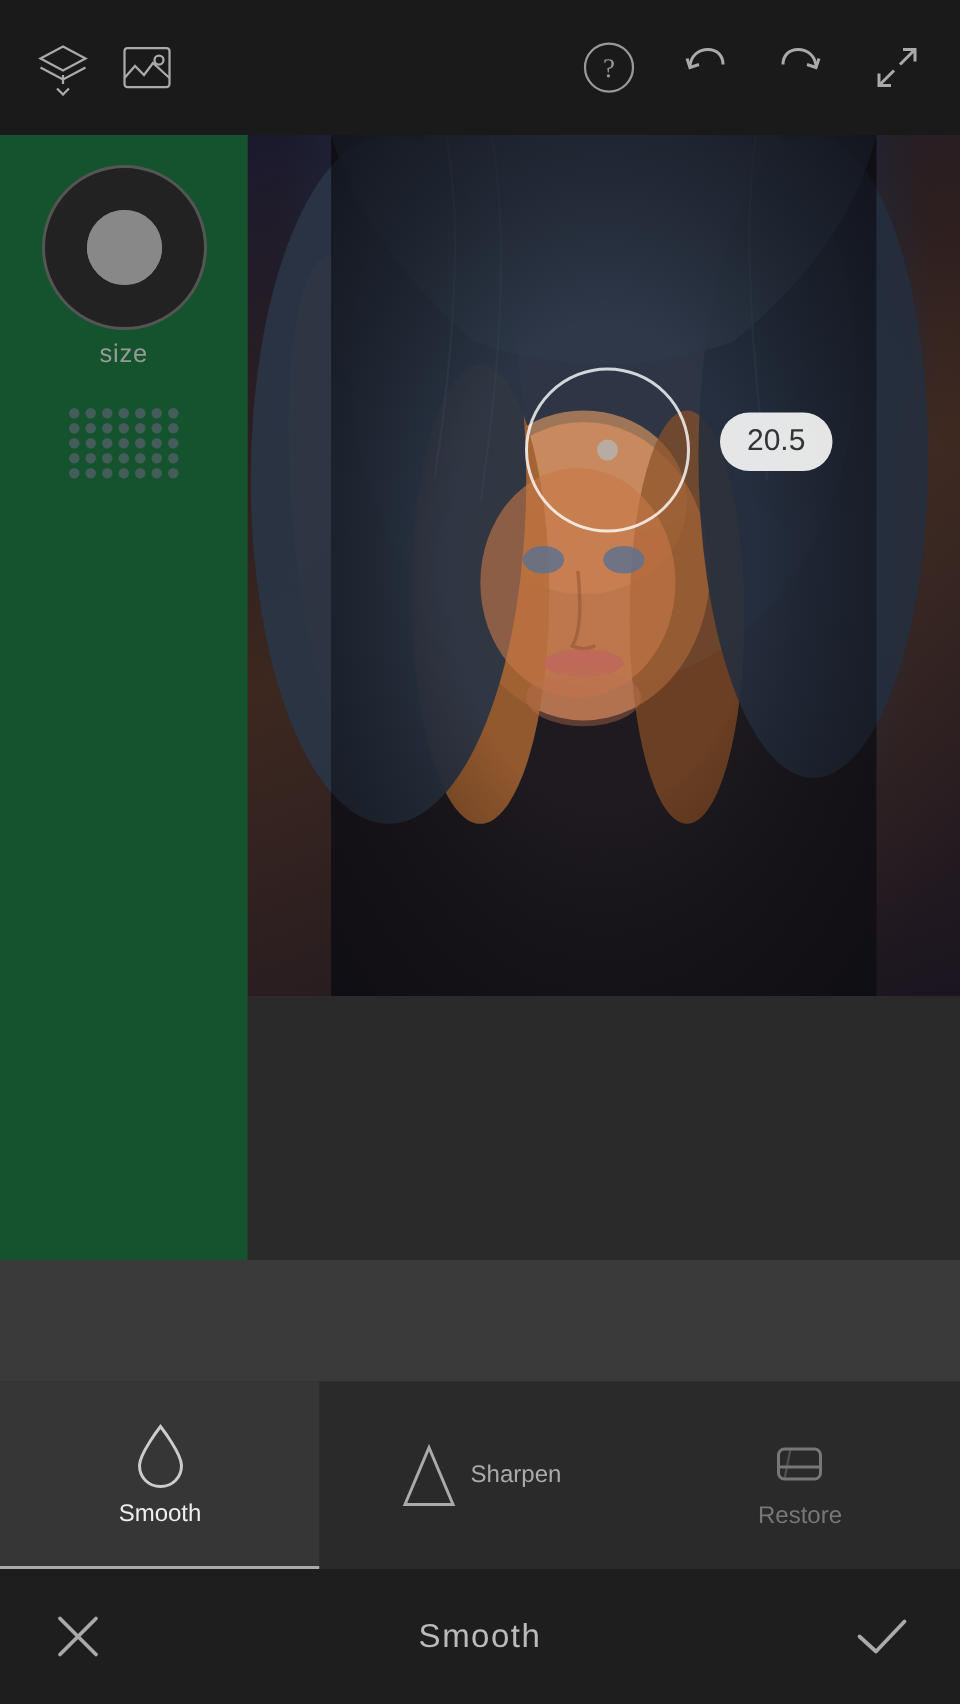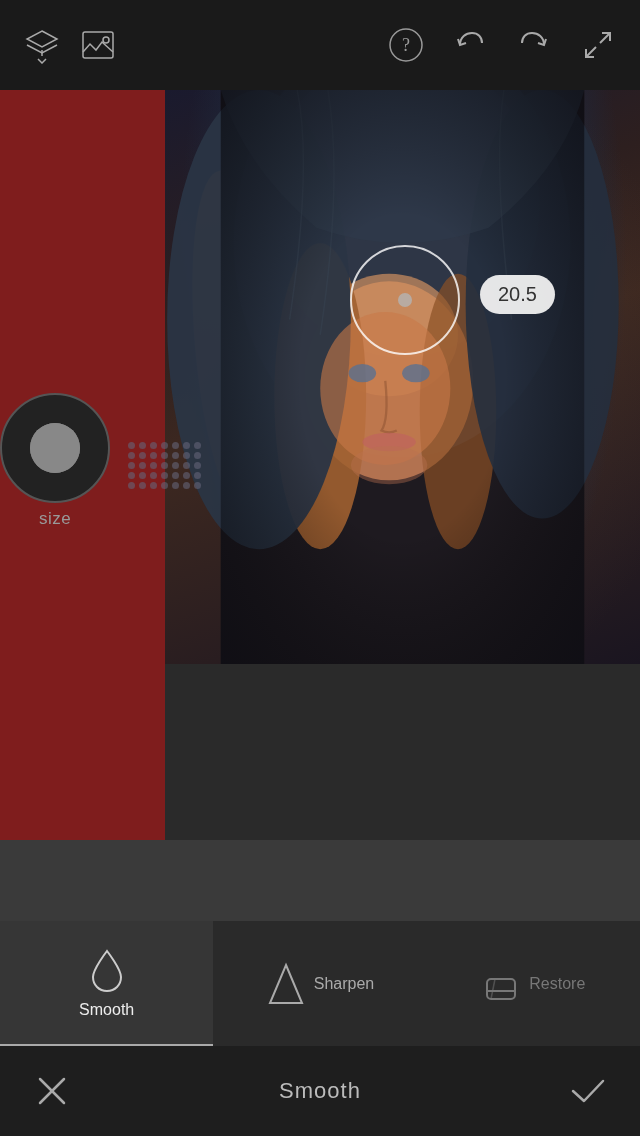--- a/index.html
+++ b/index.html
@@ -53,23 +53,23 @@
       position: relative;
       width: 640px;
       height: 836px; 
       display: flex;
     }
 
     
     .left-panel {
       width: 165px;
       height: 750px;
-      background: #7f1d1d;
-      display: flex;
-      flex-direction: row;
+      background: #14532d;
+      display: flex;
+      flex-direction: column;
       align-items: center;
       padding: 20px 0;
       gap: 10px;
       z-index: 5;
     }
 
     .brush-control {
       display: flex;
       flex-direction: column;
       align-items: center;
@@ -523,21 +523,21 @@
   <div class="tab-item" style="flex:1;display:flex;flex-direction:row;align-items:center;justify-content:center;gap:8px;background:#2a2a2a;">
     <div class="tab-icon">
       <svg width="40" height="46" viewBox="0 0 40 46">
 
         <path d="M20,4 L36,42 L4,42 Z" fill="none" stroke="#aaa" stroke-width="2"></path>
       </svg>
     </div>
     <span class="tab-label" style="color:#aaa;font-size:16px;">Sharpen</span>
   </div>
 
-  <div class="tab-item inactive" style="flex:1;display:flex;flex-direction:row;align-items:center;justify-content:center;gap:8px;background:#2a2a2a;">
+  <div class="tab-item inactive" style="flex:1;display:flex;flex-direction:column;align-items:center;justify-content:center;gap:8px;background:#2a2a2a;">
     <div class="tab-icon">
       <svg width="40" height="46" viewBox="0 0 40 46">
 
         <rect x="6" y="18" width="28" height="20" rx="4" fill="none" stroke="#777" stroke-width="2"></rect>
         <line x1="6" y1="30" x2="34" y2="30" stroke="#777" stroke-width="2"></line>
         <line x1="14" y1="18" x2="10" y2="38" stroke="#777" stroke-width="1.5" opacity="0.5"></line>
       </svg>
     </div>
     <span class="tab-label" style="color:#777;font-size:16px;">Restore</span>
   </div>

